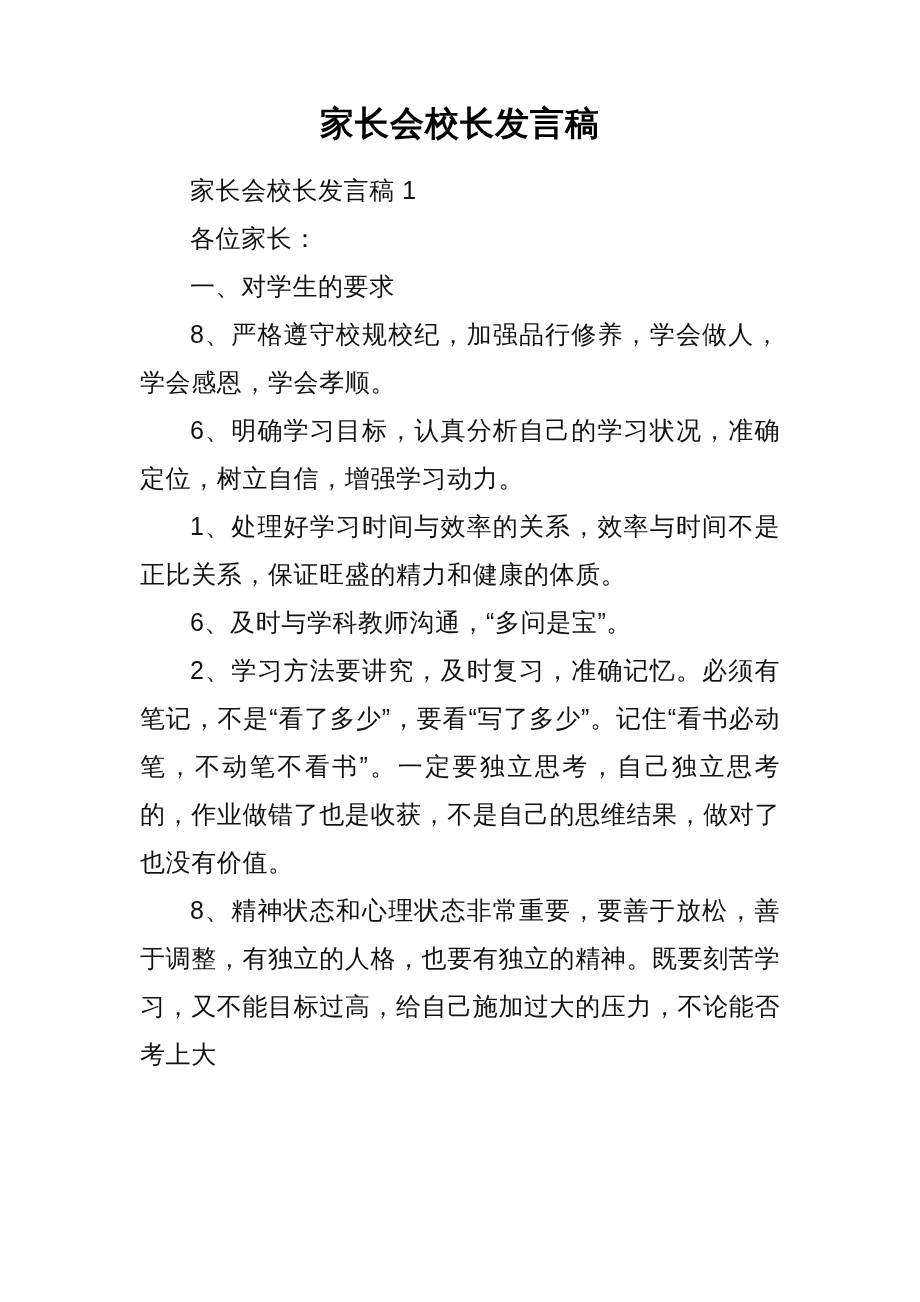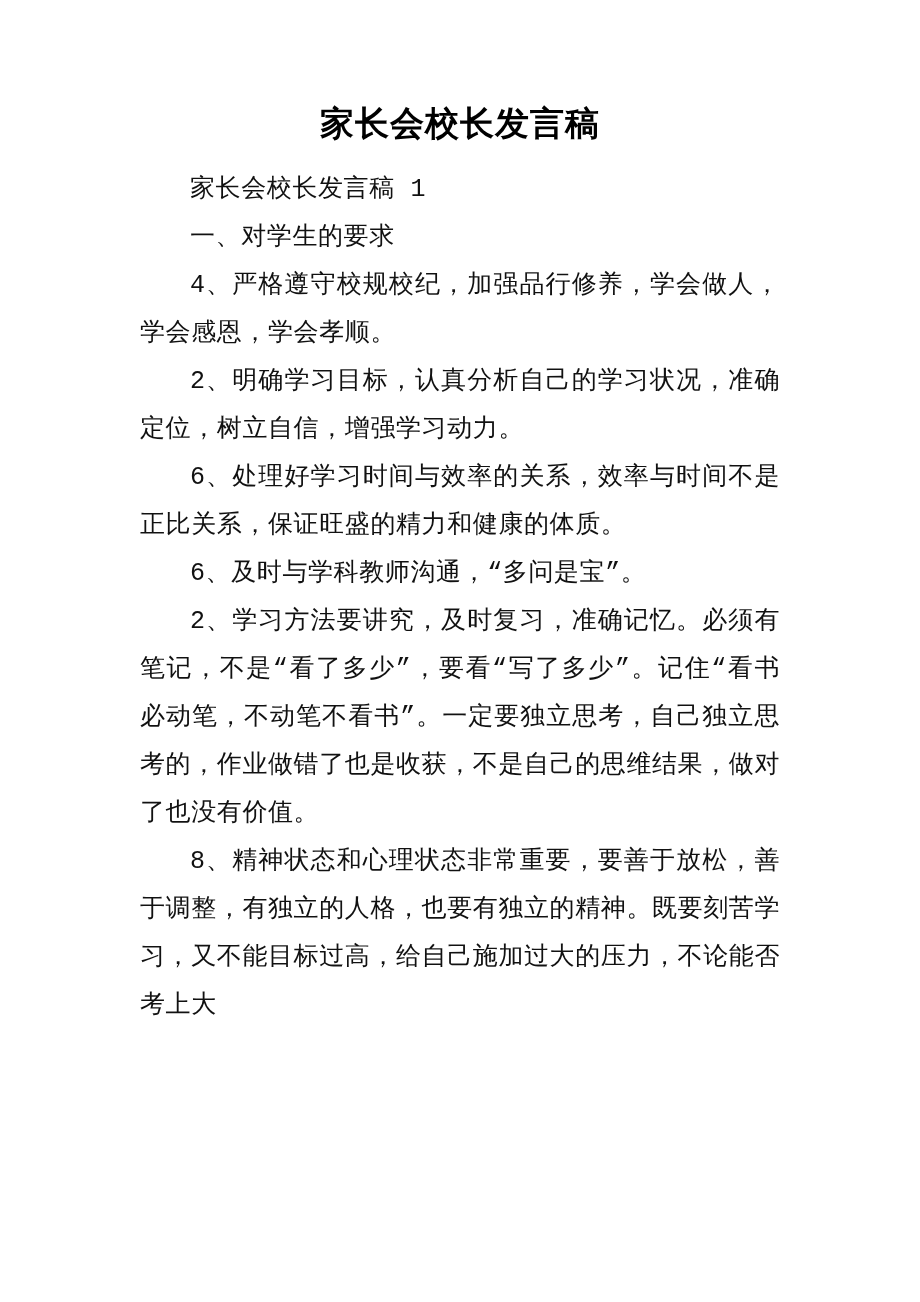--- a/index.html
+++ b/index.html
@@ -26,39 +26,40 @@
     font-weight: 900;
     color: #000000;
     text-align: center;
     letter-spacing: 1px;
   }
   .doc-body {
     margin-top: 20px;
   }
   .doc-body p {
     margin: 0;
-    font-family: Liberation Mono, monospace; 
+    font-family: Liberation Sans, sans-serif; 
     font-size: 25px;
     line-height: 48px;       
     letter-spacing: 0.6px;
     color: #111111;
     text-align: justify;
     text-indent: 2em;        
     font-weight: 400;
   }
 </style>
 </head>
 <body>
 
 <div class="page">
   <h1 class="doc-title">家长会校长发言稿</h1>
 
   <div class="doc-body">
     <p>家长会校长发言稿 1</p>
+    <p>各位家长：</p>
     <p>一、对学生的要求</p>
-    <p>4、严格遵守校规校纪，加强品行修养，学会做人，学会感恩，学会孝顺。</p>
-    <p>2、明确学习目标，认真分析自己的学习状况，准确定位，树立自信，增强学习动力。</p>
-    <p>6、处理好学习时间与效率的关系，效率与时间不是正比关系，保证旺盛的精力和健康的体质。</p>
+    <p>8、严格遵守校规校纪，加强品行修养，学会做人，学会感恩，学会孝顺。</p>
+    <p>6、明确学习目标，认真分析自己的学习状况，准确定位，树立自信，增强学习动力。</p>
+    <p>1、处理好学习时间与效率的关系，效率与时间不是正比关系，保证旺盛的精力和健康的体质。</p>
     <p>6、及时与学科教师沟通，“多问是宝”。</p>
     <p>2、学习方法要讲究，及时复习，准确记忆。必须有笔记，不是“看了多少”，要看“写了多少”。记住“看书必动笔，不动笔不看书”。一定要独立思考，自己独立思考的，作业做错了也是收获，不是自己的思维结果，做对了也没有价值。</p>
     <p>8、精神状态和心理状态非常重要，要善于放松，善于调整，有独立的人格，也要有独立的精神。既要刻苦学习，又不能目标过高，给自己施加过大的压力，不论能否考上大</p>
   </div>
 </div>
 
 </body></html>

